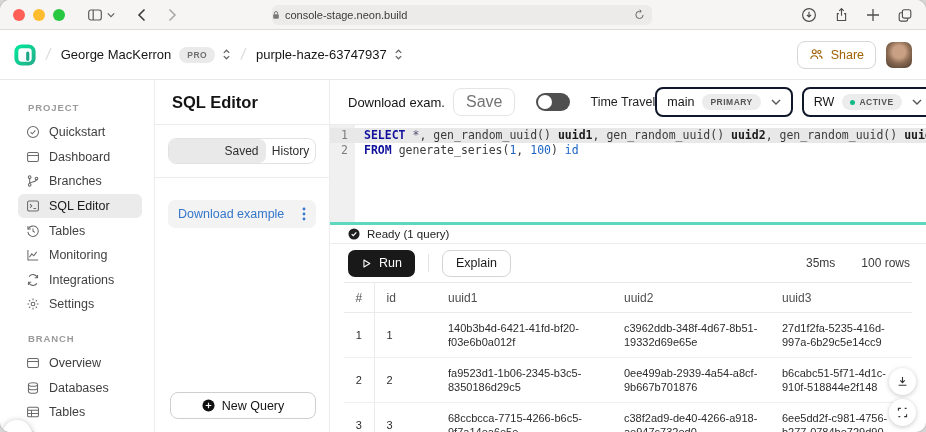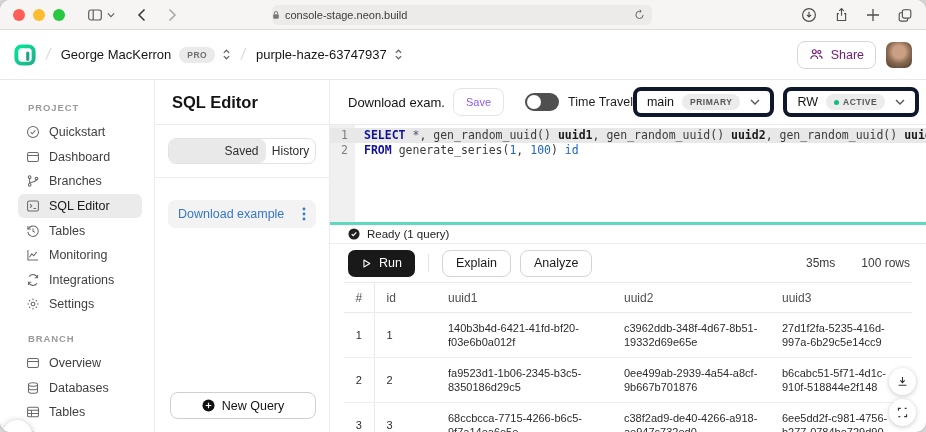--- a/index.html
+++ b/index.html
@@ -17,21 +17,21 @@
   .url-bar { position:absolute; left:272px; top:5px; width:380px; height:20px; background:#edebe9; border-radius:6px; display:flex; align-items:center; gap:5px; font-size:11px; color:#3b3b3b; }
   .url-reload { position:absolute; right:7px; top:3px; color:#5c5c5c; }
   .chrome-right { position:absolute; right:13px; top:0; height:30px; display:flex; align-items:center; gap:17px; color:#4e4e4e; }
 
   
   .app-header { height:50px; background:#fff; border-bottom:1px solid #e8e8e8; display:flex; align-items:center; padding:0 14px; }
   .crumb-sep { color:#dedede; font-size:17px; font-weight:300; margin:0 10px; transform:rotate(8deg); }
   .acct-name, .proj-name { font-size:13px; color:#161616; font-weight:500; }
   .badge-pro { background:#eaeaea; color:#6f6f6f; font-size:8.5px; font-weight:700; letter-spacing:.5px; padding:3px 8px; border-radius:9px; margin-left:8px; }
   .updown { margin-left:7px; display:flex; }
-  .share-btn { margin-left:auto; height:28px; border:1px solid #d6d6d6; border-radius:8px; background:#fff; display:flex; align-items:center; gap:7px; padding:0 11px; font-size:12.5px; color:#701a75; }
+  .share-btn { margin-left:auto; height:28px; border:1px solid #d6d6d6; border-radius:8px; background:#fff; display:flex; align-items:center; gap:7px; padding:0 11px; font-size:12.5px; color:#a16207; }
   .avatar { width:26px; height:26px; border-radius:7px; margin-left:10px; background:radial-gradient(circle at 50% 38%, #c9a084 0 30%, #8a6a52 55%, #4c3a2c 100%); }
 
   
   .main { display:flex; height:352px; position:relative; }
 
   .sidebar { width:155px; border-right:1px solid #ececec; padding-top:22px; position:relative; flex:none; overflow:hidden; }
   .side-label { font-size:9.5px; letter-spacing:.9px; color:#9a9a9a; font-weight:600; margin:0 0 7px 28px; }
   .side-label.second { margin-top:16px; }
   .side-item { display:flex; align-items:center; gap:9px; height:24.6px; margin:0 12px 0 18px; padding:0 8px; border-radius:6px; font-size:12.5px; color:#3f3f3f; }
   .side-item svg { flex:none; color:#6a6a6a; }
@@ -44,27 +44,27 @@
   .seg { flex:1; display:flex; align-items:center; justify-content:center; font-size:12px; color:#2e2e2e; }
   .seg.active { background:#e9e9e9; border-radius:7px; font-weight:500;padding-left:48px; }
   .saved-list { padding:22px 13px 0; }
   .saved-item { height:28px; background:#f3f3f3; border-radius:7px; display:flex; align-items:center; padding:0 10px; font-size:12.5px; color:#3576cb; }
   .kebab { margin-left:auto; color:#3576cb; display:flex; }
   .new-query { position:absolute; left:15px; right:13px; bottom:13px; height:27px; border:1px solid #cfcfcf; border-radius:8px; background:#fff; display:flex; align-items:center; justify-content:center; gap:7px; font-size:12.5px; font-weight:500; color:#141414; }
 
   .editor { flex:1; min-width:0; display:flex; flex-direction:column; position:relative; }
   .toolbar { height:45px; border-bottom:1px solid #ececec; display:flex; align-items:center; padding:0 14px 0 18px; flex:none; }
   .tb-title { font-size:13px; color:#141414; width:97px; white-space:nowrap; overflow:hidden; flex:none; }
-  .save-btn { height:28px; padding:0 12px; border:1px solid #e5e5e5; border-radius:8px; color:#8b5cf6; font-size:11px; background:#fff; margin-left:8px; }
+  .save-btn { height:28px; padding:0 12px; border:1px solid #e5e5e5; border-radius:8px; color:#737373; font-size:16px; background:#fff; margin-left:8px; }
   .tb-div { width:1px; height:26px; background:#ececec; margin:0 10px 0 11px; }
   .toggle { width:34px; height:18px; background:#4f4f4f; border-radius:9px; position:relative; flex:none; }
   .toggle::after { content:""; position:absolute; left:2px; top:2px; width:14px; height:14px; border-radius:50%; background:#fff; }
-  .tb-label { font-size:12.5px; color:#1f1f1f; margin-left:9px; white-space:nowrap; }
+  .tb-label { font-size:12.5px; color:#1f1f1f; margin-left:20px; white-space:nowrap; }
   .dd-group { margin-left:auto; display:flex; gap:9px; }
-  .dd { height:30px; border:4px solid #0f172a; border-radius:8px; display:flex; align-items:center; gap:8px; padding:0 10px; font-size:12.5px; color:#141414; background:#fff; }
+  .dd { height:30px; border:2px solid #0f172a; border-radius:8px; display:flex; align-items:center; gap:8px; padding:0 10px; font-size:12.5px; color:#141414; background:#fff; }
   .dd-badge { background:#ececec; border-radius:9px; padding:3px 8px; font-size:8.5px; font-weight:600; letter-spacing:.5px; color:#555; display:flex; align-items:center; gap:4px; }
   .dot { width:5px; height:5px; border-radius:50%; background:#14ba85; }
   .dd .chev { color:#555; display:flex; margin-left:2px; }
 
   .code-area { height:97px; position:relative; font-family:"DejaVu Sans Mono", monospace; font-size:11.5px; line-height:15px; background:#fff; overflow:hidden; flex:none; }
   .gutter-bg { position:absolute; left:0; top:0; bottom:0; width:25px; background:#f0f0f0; }
   .active-line-bg { position:absolute; left:0; right:0; top:3px; height:15px; background:#e8e8e8; }
   .code-lines { position:relative; padding-top:3px; }
   .code-line { display:flex; }
   .ln { width:25px; text-align:right; padding-right:7px; color:#7c7c7c; flex:none; }
@@ -440,21 +440,20 @@
         <button class="run-btn">
           <span>
               <svg width="11" height="11" viewBox="0 0 12 12" fill="none" stroke="#fff" stroke-width="1.2" stroke-linejoin="round">
                 <path d="M3.2 2.2v7.6L9.6 6z"></path>
               </svg>
             </span>
           <span>Run</span>
         </button>
         <span class="act-div"></span>
         <button class="ghost-btn">Explain</button>
-        <button class="ghost-btn">Analyze</button>
         <div class="meta">
           <span>35ms</span>
           <span>100 rows</span>
         </div>
       </div>
 
       <div class="results-table">
         <table>
           <thead>
             <tr>

